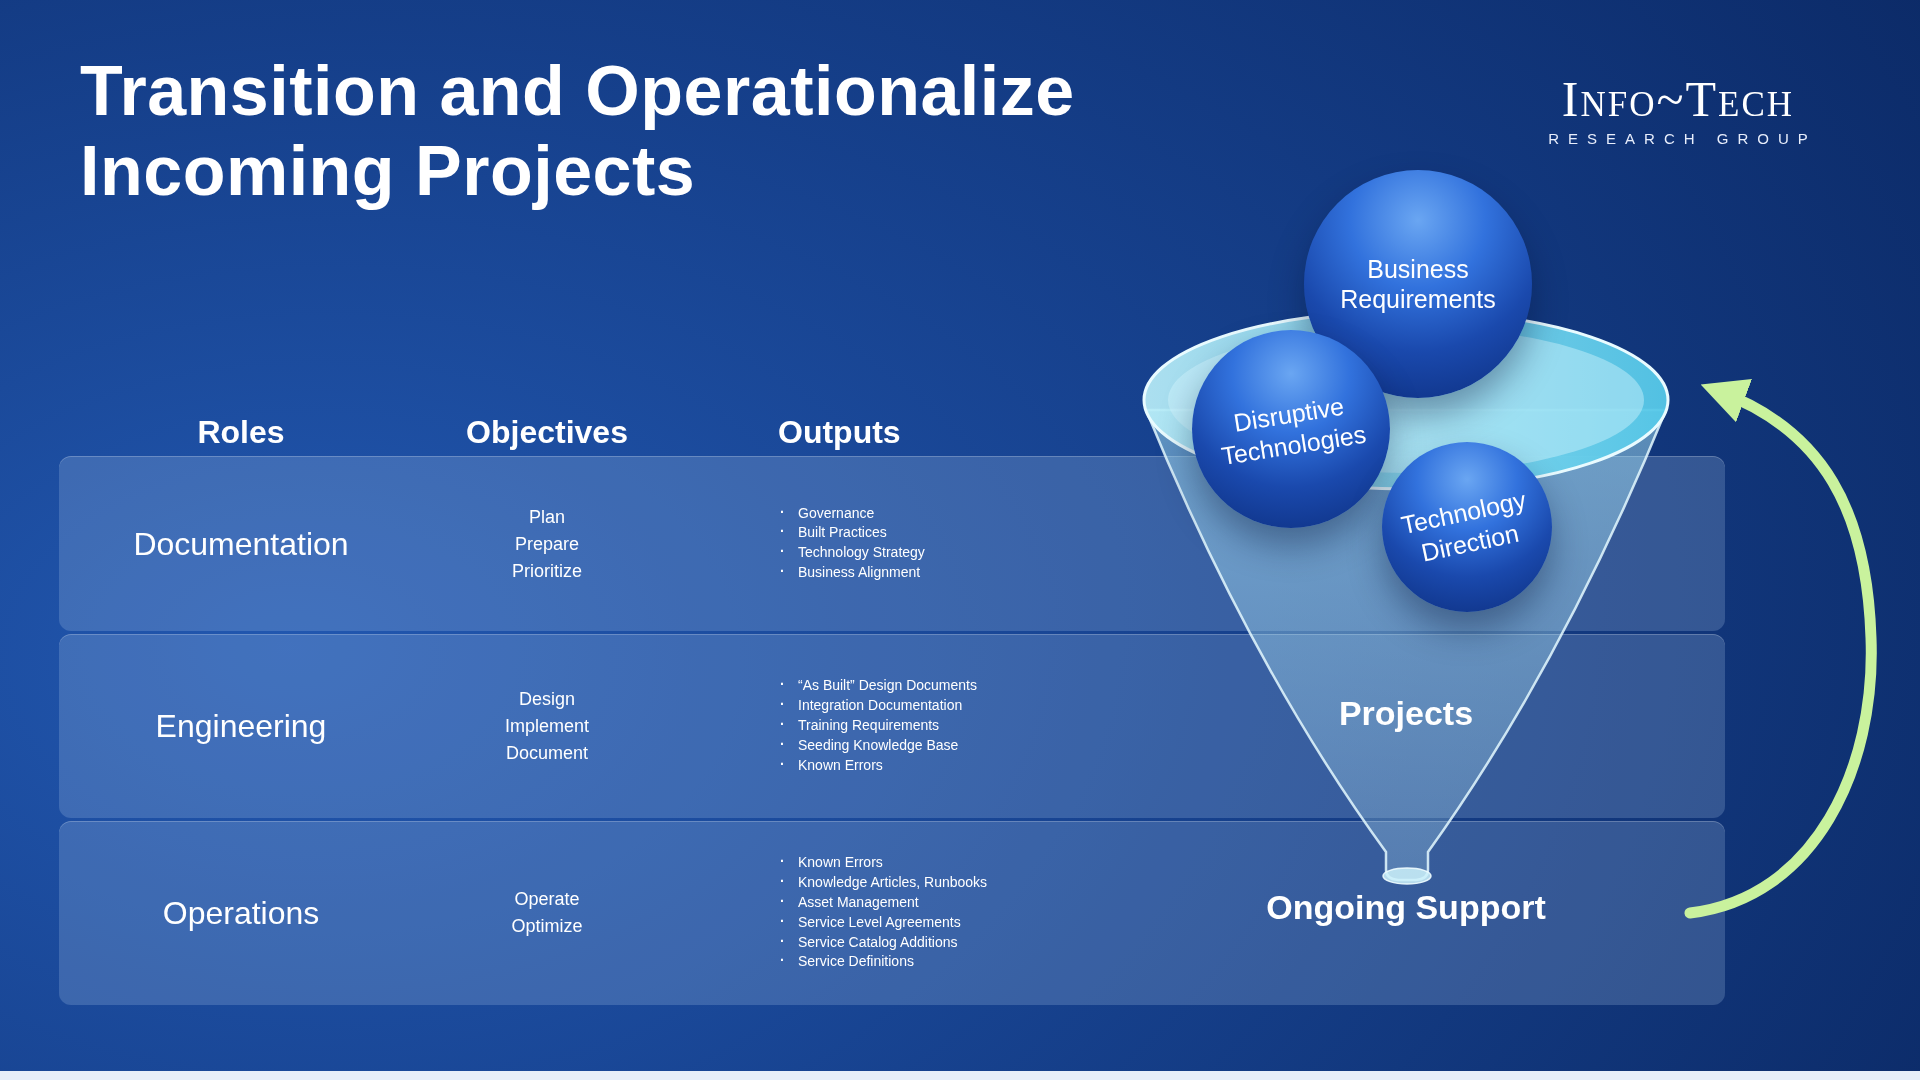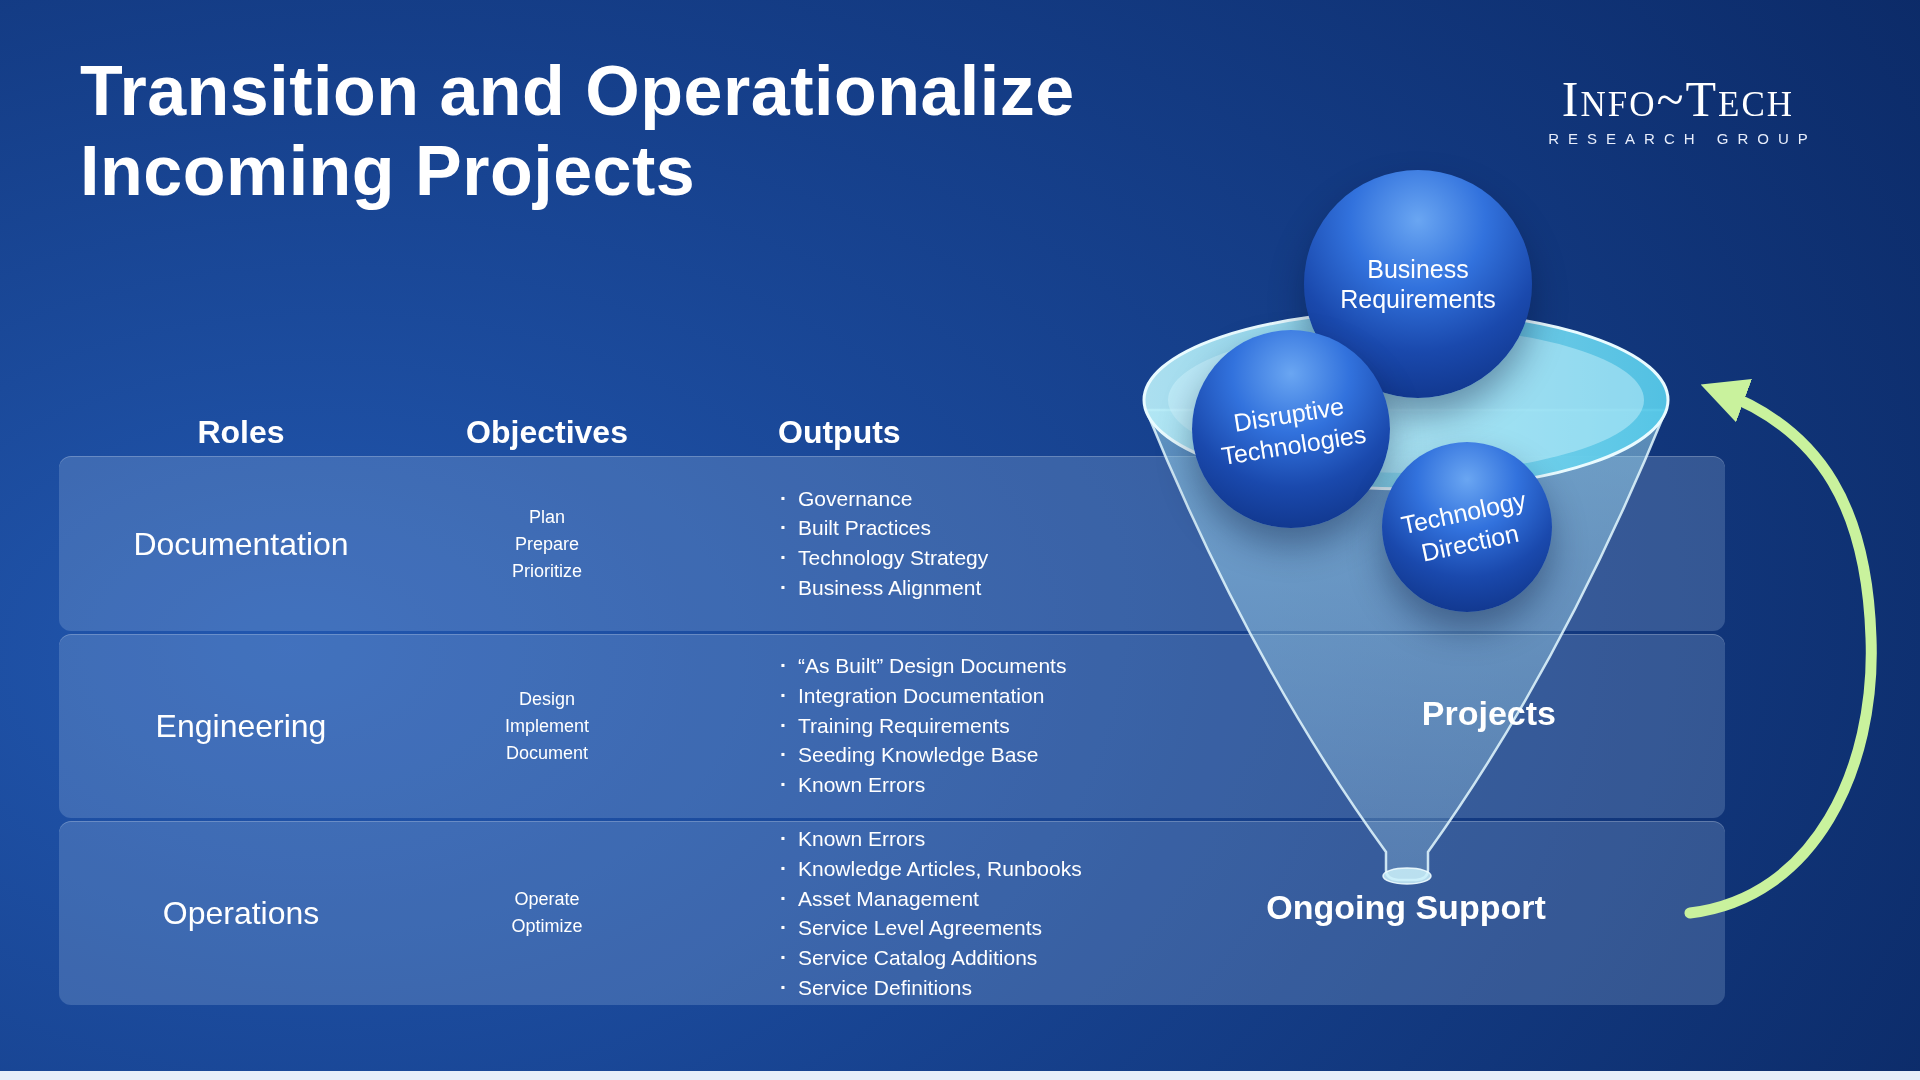--- a/index.html
+++ b/index.html
@@ -43,21 +43,21 @@
     background:rgba(180,208,240,0.22);
     border-radius:12px;
     box-shadow:inset 0 1px 0 rgba(255,255,255,0.22);
   }
   .row-1{top:456px;height:175px;}
   .row-2{top:634px;height:184px;}
   .row-3{top:821px;height:184px;}
   .cell{position:absolute;top:50%;transform:translateY(-50%);}
   .cell-role{left:0;width:364px;text-align:center;font-size:32px;font-weight:500;}
   .cell-obj{left:278px;width:420px;text-align:center;font-size:18px;line-height:1.5;}
-  .cell-out{left:719px;width:640px;text-align:left;font-size:21px;line-height:1.42;}
+  .cell-out{left:719px;width:640px;text-align:left;font-size:14px;line-height:1.42;}
   .out-item{position:relative;padding-left:20px;}
   .out-item::before{
     content:"·";position:absolute;left:2px;top:-1px;font-weight:700;color:#ffffff;
   }
   
   .overlay-svg{position:absolute;left:0;top:0;width:1920px;height:1080px;pointer-events:none;}
   .cone{fill:url(#coneGrad);stroke:rgba(228,249,255,0.85);stroke-width:2.5;}
   .bowl{fill:url(#bowlGrad);stroke:#e9fbff;stroke-width:3;}
   .bowl-inner{fill:rgba(210,245,252,0.45);}
   .spout{fill:rgba(205,241,250,0.85);stroke:rgba(238,252,255,0.9);stroke-width:1.5;}
@@ -75,21 +75,21 @@
   .sphere-label{
     display:block;width:82%;text-align:center;
     font-size:25px;line-height:1.22;color:#ffffff;font-weight:400;
   }
   .tilt-9{transform:rotate(-9deg);}
   .tilt-12{transform:rotate(-12deg);}
   
   .funnel-caption{
     position:absolute;text-align:center;color:#ffffff;font-weight:700;
   }
-  .caption-projects{left:1256px;top:694px;width:300px;font-size:34px;text-align:right;}
+  .caption-projects{left:1256px;top:694px;width:300px;font-size:34px;}
   .caption-support{left:1206px;top:888px;width:400px;font-size:34px;}
   
   .bottom-strip{
     position:absolute;left:0;bottom:0;width:1920px;height:9px;
     background:#e7eef9;
   }
 </style>
 </head>
 <body>
 

